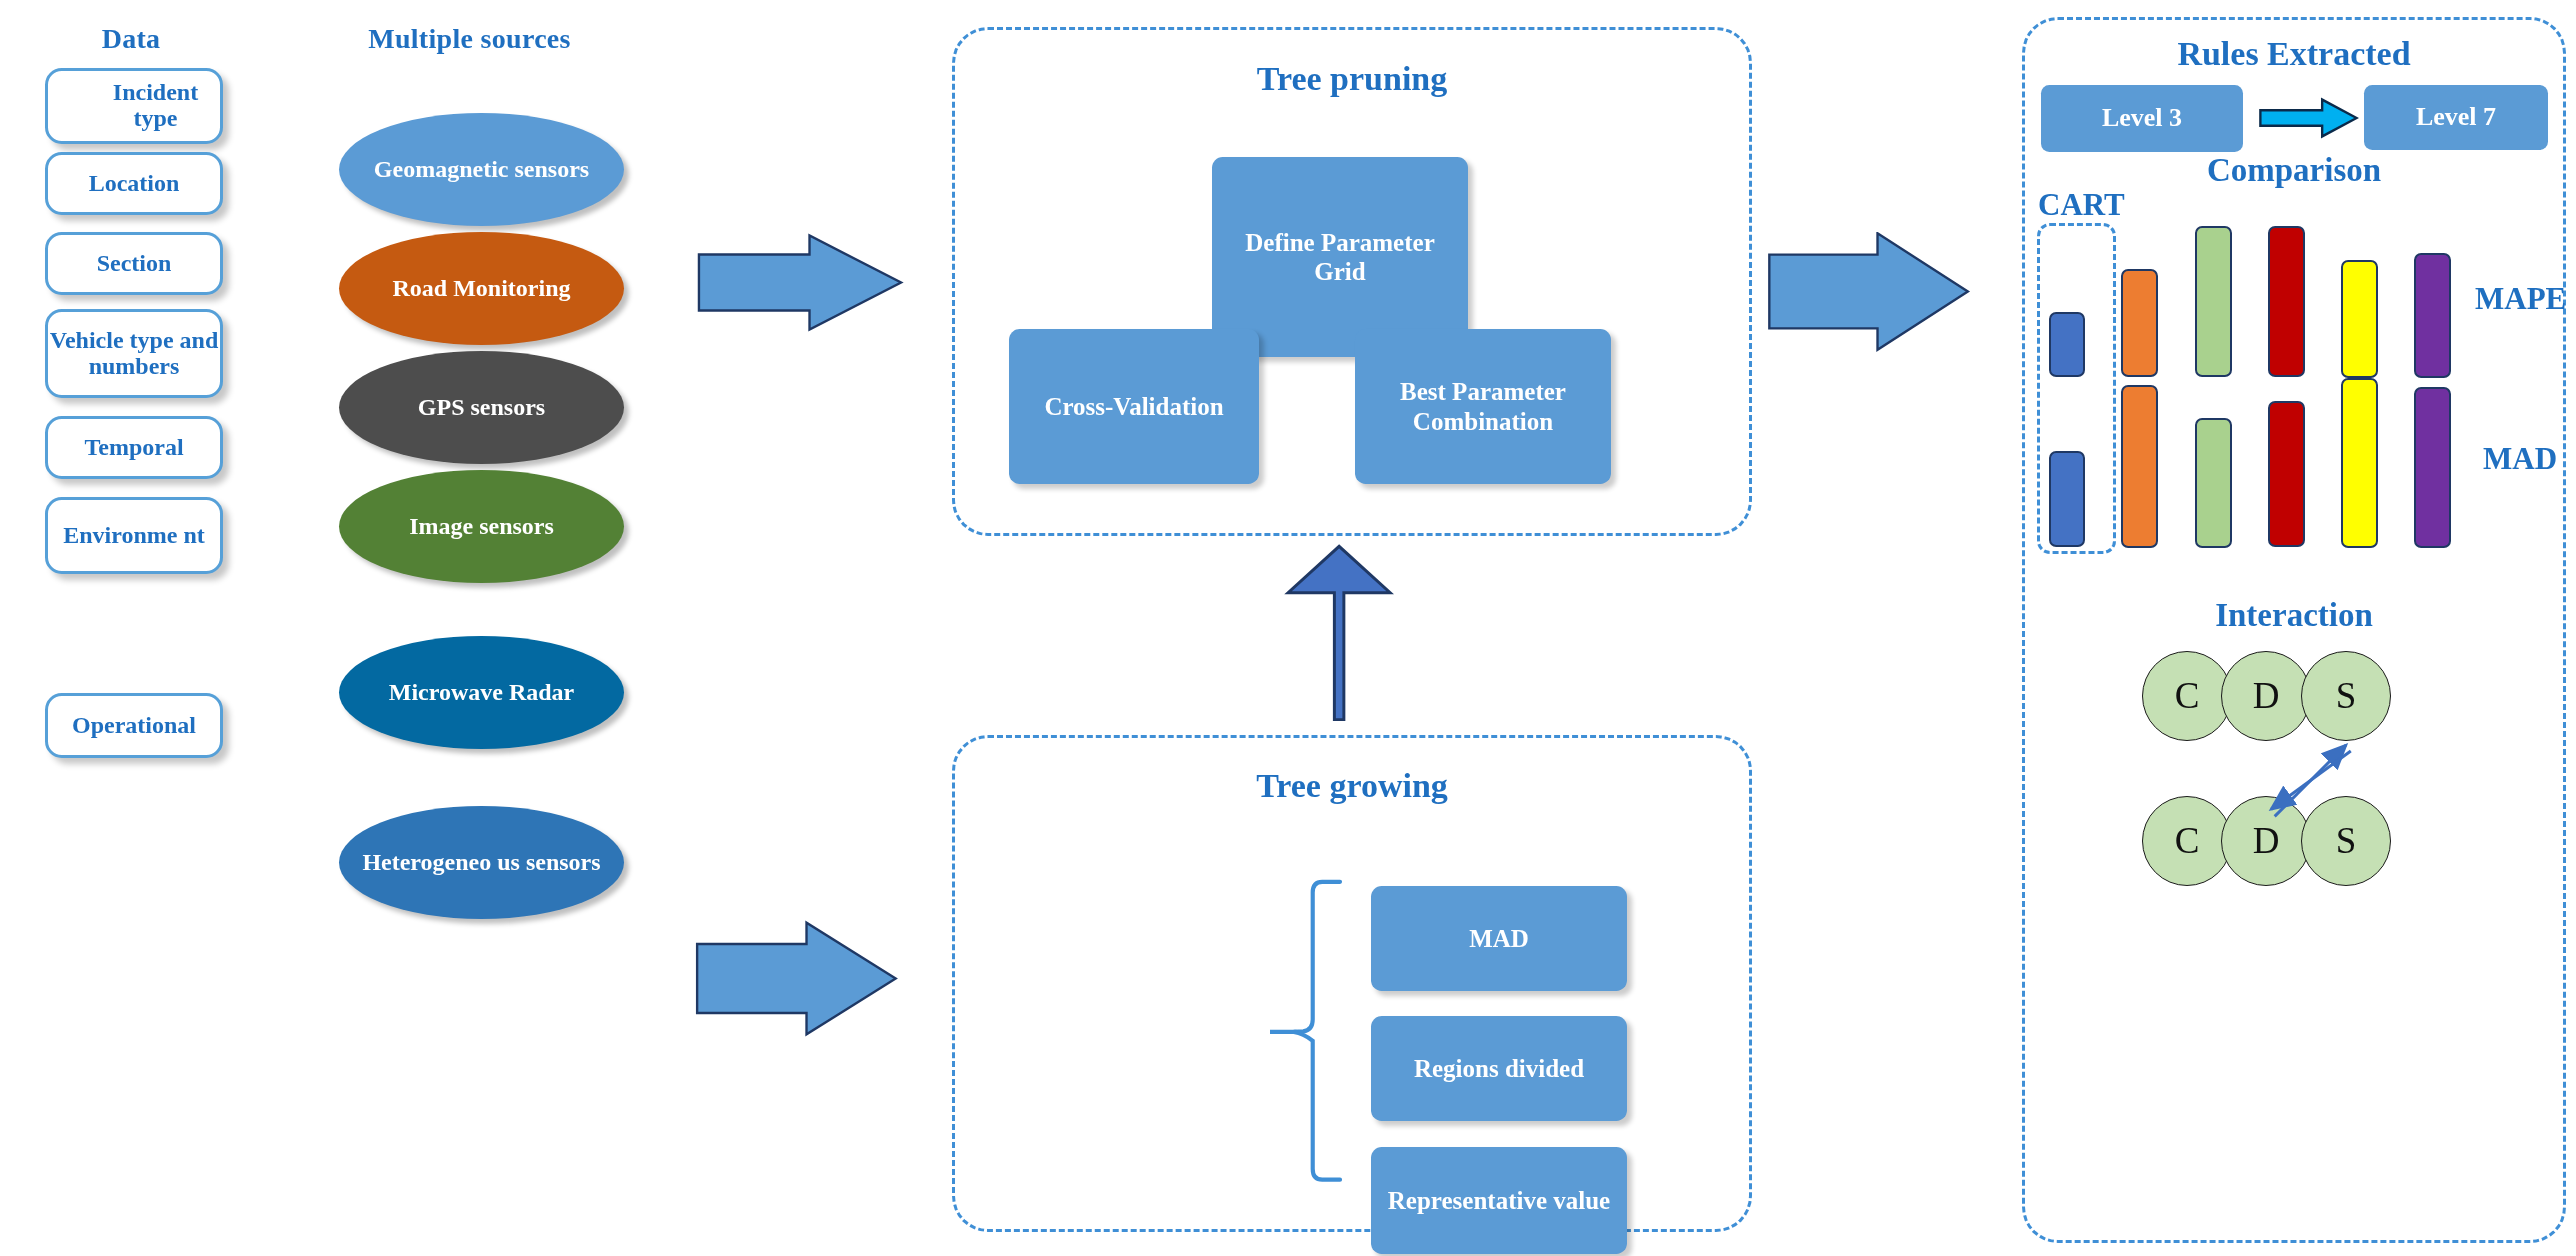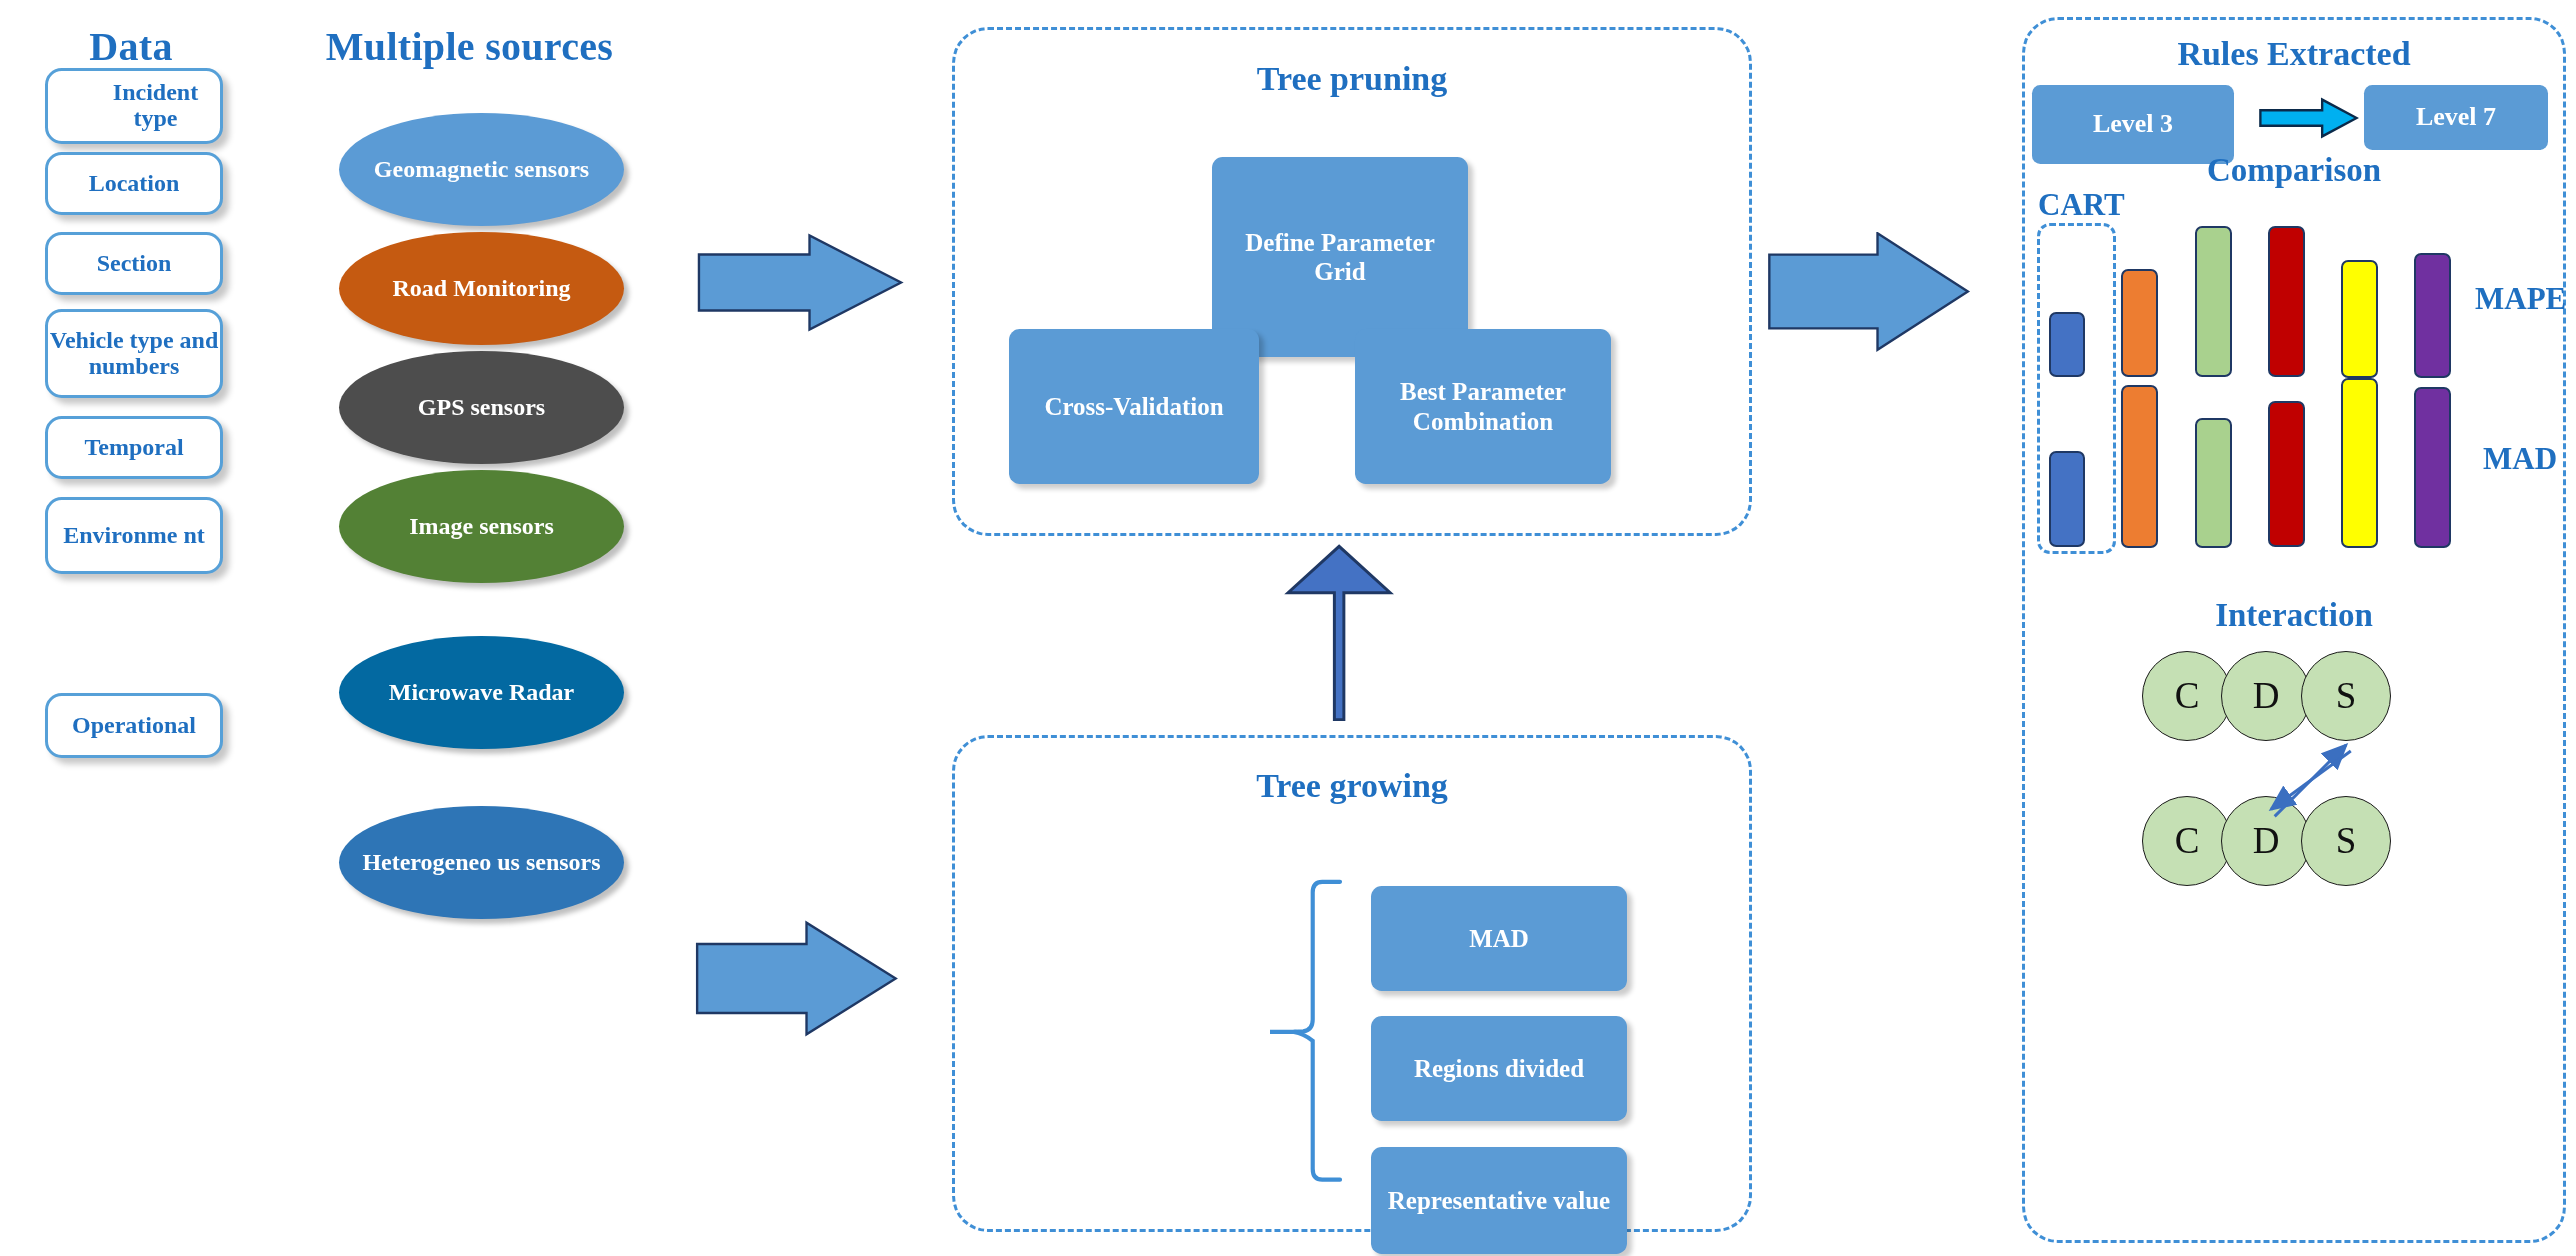--- a/index.html
+++ b/index.html
@@ -1,20 +1,20 @@
 <!DOCTYPE html>
 <html style="font-size:9.5px"><head>
 <meta charset="utf-8">
 <style>
   html,body{margin:0;padding:0;background:#ffffff;}
   body{width:2576px;height:1257px;position:relative;overflow:hidden;
        font-family:"Liberation Serif","DejaVu Serif",serif;}
 
   .col-title{position:absolute;font-weight:bold;color:#1F6FC0;text-align:center;
-             font-size:40px;letter-spacing:0.3px;}
+             font-size:28px;letter-spacing:0.3px;}
 
   
   #data-col{position:absolute;left:18px;top:0;width:226px;height:1257px;}
   .data-box{position:absolute;left:27px;width:178px;
             border:3px solid #56A0D8;border-radius:16.7px;background:#ffffff;
             box-shadow:6px 6px 6px rgba(0,0,0,.22);
             display:flex;align-items:center;justify-content:center;text-align:center;
             color:#1F6FC0;font-weight:bold;font-size:24px;line-height:1.08;
             box-sizing:border-box;}
 
@@ -125,21 +125,21 @@
 
   <div class="bbox" style="left:416px;top:148px;width:256px;height:105px;">MAD</div>
   <div class="bbox" style="left:416px;top:278px;width:256px;height:105px;">Regions divided</div>
   <div class="bbox" style="left:416px;top:409px;width:256px;height:107px;">Representative value</div>
 </div>
 
 <div class="panel" style="left:2022px;top:16.7px;width:538px;height:1220px;">
 
   <div class="panel-title" style="top:15.5px;">Rules Extracted</div>
 
-  <div class="lvl" style="left:7px;top:65px;width:202px;height:79px;">Level 3</div>
+  <div class="lvl" style="left:16px;top:65px;width:202px;height:67px;">Level 3</div>
 
   <div style="position:absolute;left:233px;top:77px;width:101px;height:42px;">
     <svg width="101" height="42" viewBox="0 0 170 70">
       <polygon points="4,22 108,22 108,4 166,35 108,66 108,48 4,48" fill="#00B0F0" stroke="#0B2A4A" stroke-width="4"></polygon>
     </svg>
   </div>
 
   <div class="lvl" style="left:339px;top:65px;width:184px;height:65px;">Level 7</div>
 
   <div class="sub-title" style="left:0;top:132px;width:538px;">Comparison</div>

